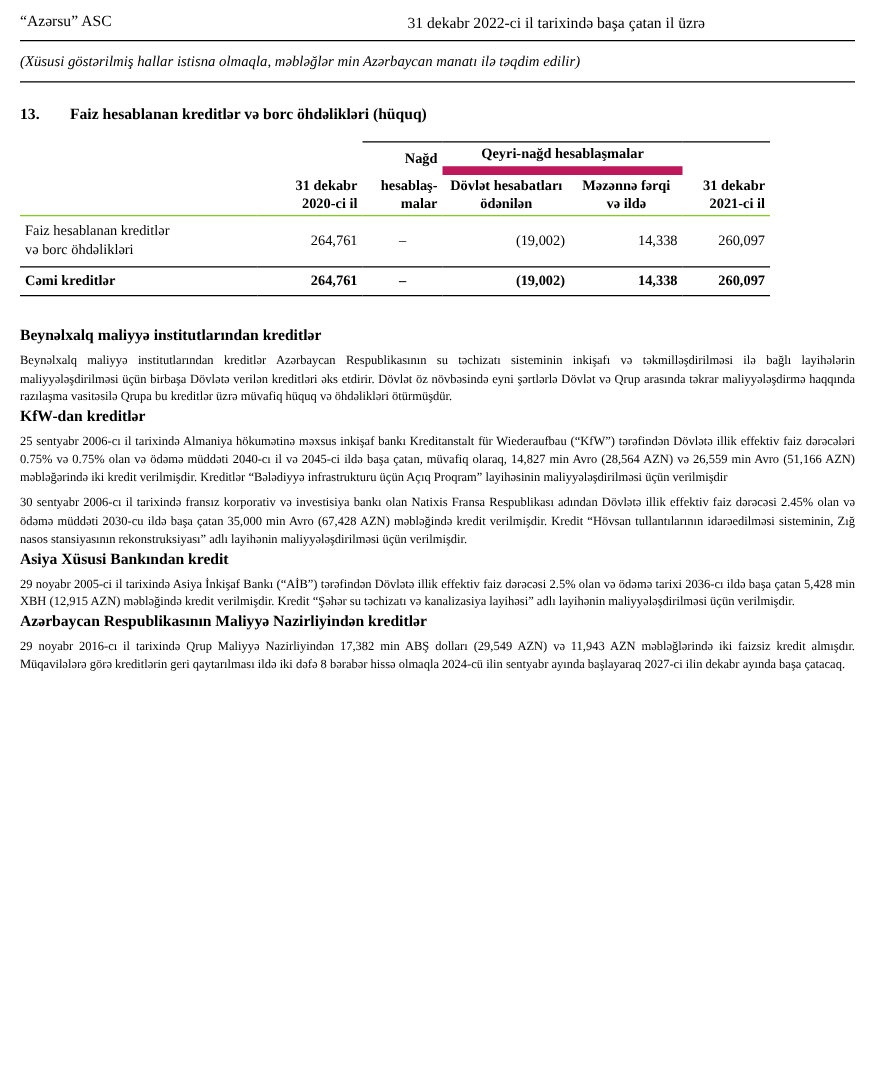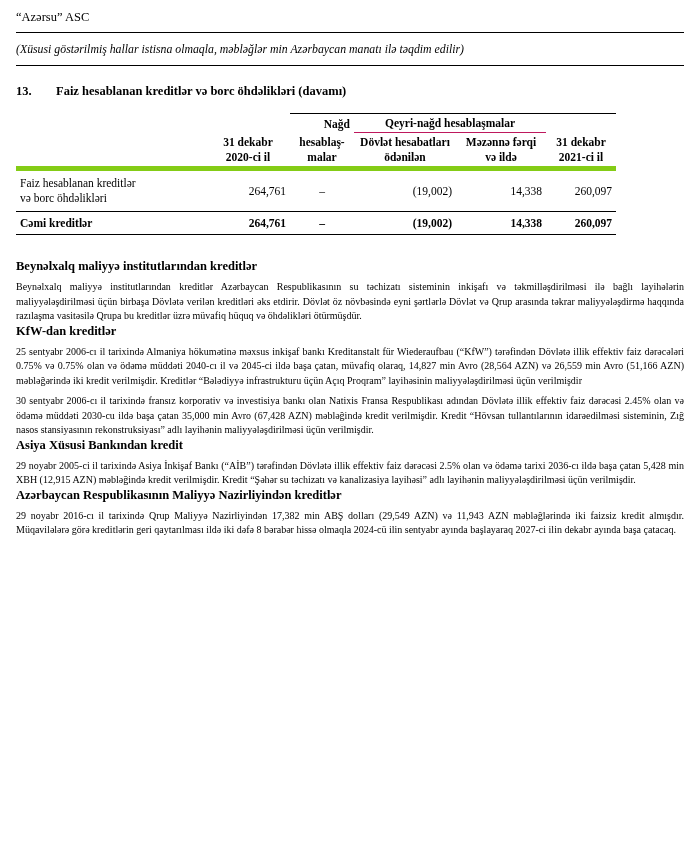--- a/index.html
+++ b/index.html
@@ -24,50 +24,51 @@
   .note-num { width:40px; }
 
   
   .fin-table { border-collapse:collapse; width:600px; font-size:11.5px; margin-top:14px; table-layout:fixed; }
   .fin-table td { padding:2px 4px; vertical-align:bottom; }
   .fin-table thead td { font-weight:bold; line-height:1.25; }
   .pre { white-space:pre-line; }
   .r { text-align:right; }
   .c { text-align:center; }
   .top-line { border-top:1px solid #000; }
-  .group-underline { border-bottom:1px solid #be185d; }
-  .hdr-row td { border-bottom:5px solid #84cc16;text-align:center; }
+  .group-underline { border-bottom:7px solid #be185d; }
+  .hdr-row td { border-bottom:1px solid #84cc16; }
   .data-row td { border-bottom:1px solid #000; padding-top:5px; padding-bottom:5px; vertical-align:middle; line-height:1.3; }
   .total-row td { border-bottom:1px solid #000; font-weight:bold; padding-top:5px; padding-bottom:5px;margin-top:12px; }
 
   
   .body-section h3 { font-size:12.5px; font-weight:bold; }
   .body-section.first h3 { margin-top:24px; }
   .body-section p { font-size:10px; line-height:1.45; text-align:justify; margin-top:6px;font-family:Liberation Serif, serif; }
 </style>
 </head>
 <body>
 
 <div class="page">
 
   <header class="doc-header">
     <div class="company">“Azərsu” ASC</div>
     <div class="titles">
+      <div>31 dekabr 2022-ci il tarixində başa çatan il üzrə</div>
     </div>
   </header>
 
   <hr class="rule">
 
   <div class="disclaimer">(Xüsusi göstərilmiş hallar istisna olmaqla, məbləğlər min Azərbaycan manatı ilə təqdim edilir)</div>
 
   <hr class="rule rule2">
 
   <div class="note-head">
     <span class="note-num">13.</span>
-    <span>Faiz hesablanan kreditlər və borc öhdəlikləri (davamı)</span>
+    <span>Faiz hesablanan kreditlər və borc öhdəlikləri (hüquq)</span>
   </div>
 
   <table class="fin-table">
     <colgroup>
       <col style="width:190px">
         <col style="width:84px">
         <col style="width:64px">
       <col style="width:102px">
         <col style="width:90px">
         <col style="width:70px">

